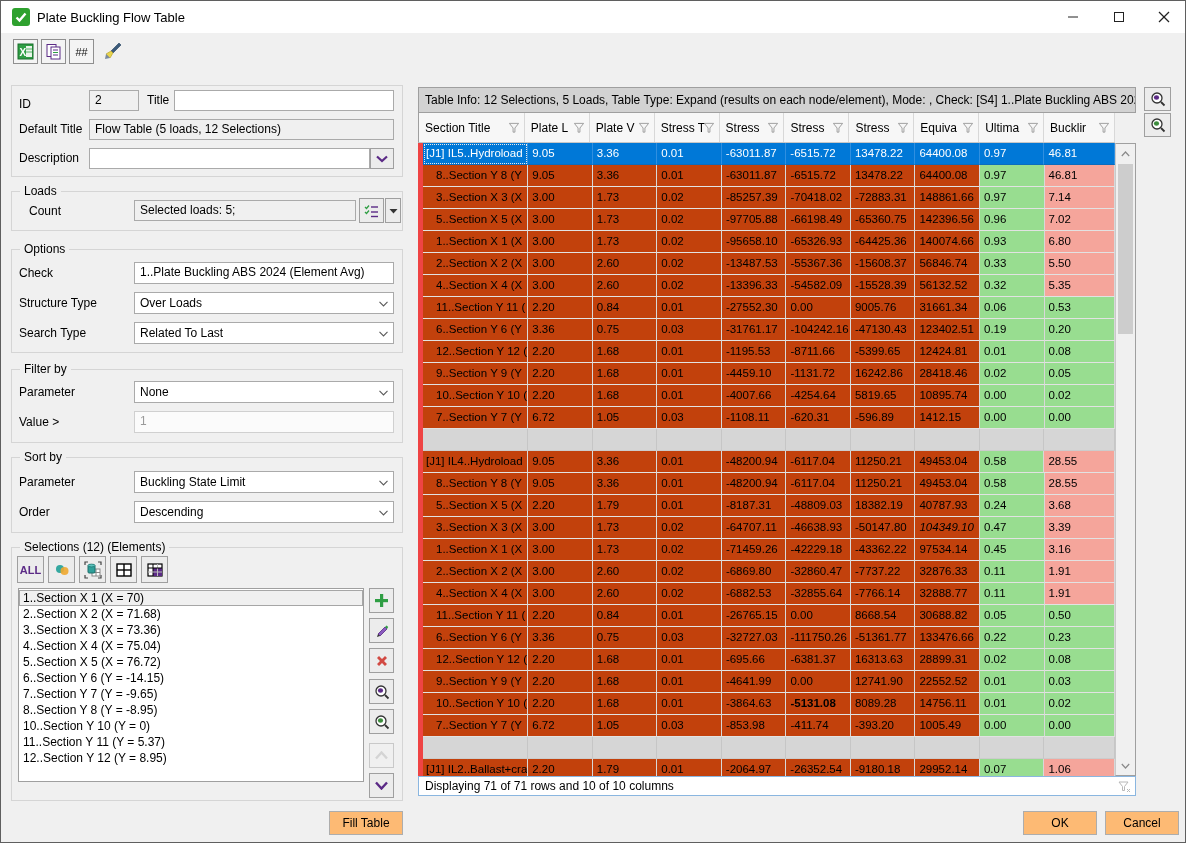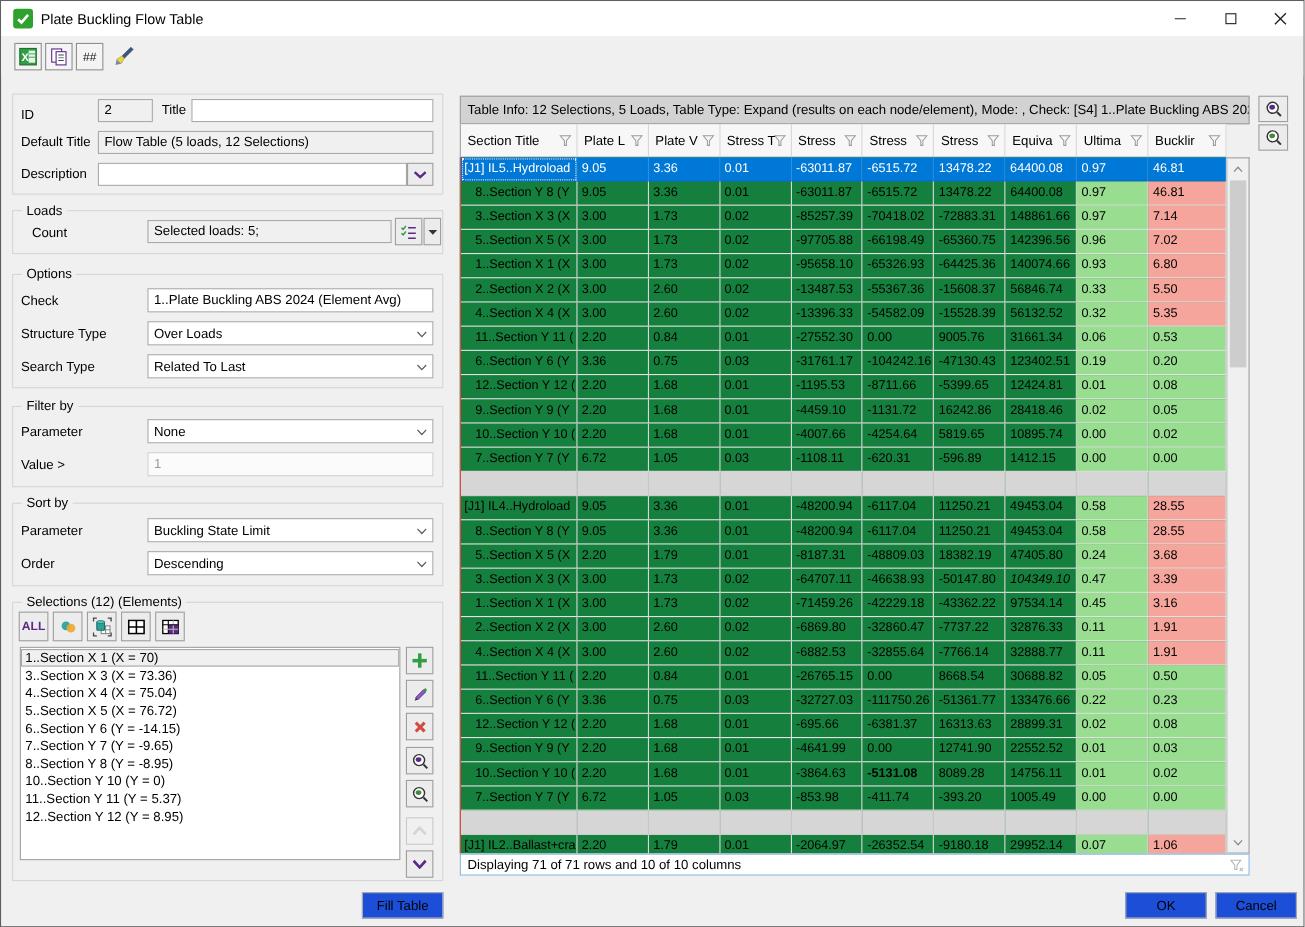--- a/index.html
+++ b/index.html
@@ -33,37 +33,37 @@
   .sbtn.flat { background:#f0f0f0; }
   .listbox { position:absolute; left:17px; top:587px; width:346px; height:194px; background:#fff; border:1px solid #9f9f9f; overflow:hidden; padding-top:1px; }
   .listbox .li { height:16px; line-height:16px; font-size:12px; padding-left:4px; color:#000; white-space:nowrap; }
   .listbox .li.sel { background:#f0f0f0; outline:1px solid #a6a6a6; outline-offset:-1px; }
   .all-label { font-size:11px; font-weight:bold; color:#5b2a86; }
   
   .tinfo { position:absolute; left:417px; top:86px; width:718px; height:26px; background:#d2d2d2; border:1px solid #9f9f9f; font-size:12px; color:#000; line-height:24px; padding:0 6px; white-space:nowrap; overflow:hidden; }
   .thead { position:absolute; left:417px; top:112px; width:697px; height:30px; background:#f7f7f7; border-left:1px solid #9f9f9f; border-bottom:1px solid #c7c7c7; display:flex; }
   .hcell { position:relative; height:100%; border-right:1px solid #d8d8d8; font-size:12px; color:#000; display:flex; align-items:center; padding-left:6px; overflow:hidden; }
   .hcell svg { position:absolute; right:4px; top:9px; }
-  .tbody { position:absolute; left:417px; top:142px; width:697px; height:633px; background:#15803d; border-left:1px solid #ef4444; overflow:hidden; }
+  .tbody { position:absolute; left:417px; top:142px; width:697px; height:633px; background:#c2410c; border-left:5px solid #ef4444; overflow:hidden; }
   .trow { display:flex; height:22px; }
   .tcell { height:22px; line-height:21px; font-size:11.5px; color:#000; border-right:1px solid #d8d8d8; border-bottom:1px solid #e2e2e2; padding-left:4px; white-space:nowrap; overflow:hidden; }
   .tcell.title { padding-left:3px; }
   .tcell.title.ind { padding-left:13px; }
   .tcell.ok { background:#98dd90; }
   .tcell.over { background:#f5a59b; }
   .trow.sep .tcell { background:#d6d6d6; border-right-color:#c6c6c6; border-bottom-color:#cccccc; }
   .trow.selrow .tcell { background:#0078d7; color:#fff; border-right-color:#2f8fe0; border-bottom-color:#0c6cbd; }
   .trow.selrow .tcell.title { outline:1px dotted #eaeaea; outline-offset:-2px; }
   .vscroll { position:absolute; left:1114px; top:142px; width:21px; height:633px; background:#f0f0f0; border:1px solid #9f9f9f; border-left:1px solid #c9c9c9; }
   .varrow { position:absolute; left:1px; width:17px; height:17px; display:flex; align-items:center; justify-content:center; }
   .vthumb { position:absolute; left:2px; top:20px; width:15px; height:170px; background:#cdcdcd; }
   .tstatus { position:absolute; left:417px; top:775px; width:718px; height:20px; background:#fff; border:1px solid #8ab6e0; font-size:12px; line-height:18px; padding:0 6px; color:#000; }
   .tstatus svg { position:absolute; right:4px; top:4px; }
   
-  .btn { position:absolute; height:24px; background:#1d4ed8; border:1px solid #adadad; font-size:12px; color:#000; display:flex; align-items:center; justify-content:center; }
+  .btn { position:absolute; height:24px; background:#fdba74; border:1px solid #adadad; font-size:12px; color:#000; display:flex; align-items:center; justify-content:center; }
 </style>
 </head>
 <body>
 
 <div class="window">
 
   <div class="titlebar">
     <div class="app-icon">
       <svg width="14" height="14" viewBox="0 0 14 14">
           <polyline points="2.5,7.5 5.5,10.5 11.5,3.5" fill="none" stroke="#ffffff" stroke-width="2.4"></polyline>
@@ -239,20 +239,21 @@
       <rect x="1" y="1" width="14" height="12" fill="#fff" stroke="#000" stroke-width="1.2"></rect>
       <rect x="6" y="5" width="9" height="8" fill="#5b2a86"></rect>
       <line x1="6" y1="1" x2="6" y2="13" stroke="#000"></line>
         <line x1="10.5" y1="1" x2="10.5" y2="13" stroke="#bbb"></line>
       <line x1="1" y1="5" x2="15" y2="5" stroke="#000"></line>
         <line x1="1" y1="9" x2="15" y2="9" stroke="#bbb"></line>
     </svg>
   </div>
   <div class="listbox">
       <div class="li sel">1..Section X 1 (X = 70)</div>
+      <div class="li">2..Section X 2 (X = 71.68)</div>
       <div class="li">3..Section X 3 (X = 73.36)</div>
       <div class="li">4..Section X 4 (X = 75.04)</div>
       <div class="li">5..Section X 5 (X = 76.72)</div>
       <div class="li">6..Section Y 6 (Y = -14.15)</div>
       <div class="li">7..Section Y 7 (Y = -9.65)</div>
       <div class="li">8..Section Y 8 (Y = -8.95)</div>
       <div class="li">10..Section Y 10 (Y = 0)</div>
       <div class="li">11..Section Y 11 (Y = 5.37)</div>
       <div class="li">12..Section Y 12 (Y = 8.95)</div>
     </div>
@@ -557,21 +558,21 @@
         <div class="tcell over" style="width: 71px;">28.55</div>
       </div>
       <div class="trow">
         <div class="tcell title ind" style="width: 106px;">5..Section X 5 (X</div>
         <div class="tcell " style="width: 65px;">2.20</div>
         <div class="tcell " style="width: 65px;">1.79</div>
         <div class="tcell " style="width: 65px;">0.01</div>
         <div class="tcell " style="width: 65px;">-8187.31</div>
         <div class="tcell " style="width: 65px;">-48809.03</div>
         <div class="tcell " style="width: 65px;">18382.19</div>
-        <div class="tcell " style="width: 65px;">47405.80</div>
+        <div class="tcell " style="width: 65px;">40787.93</div>
         <div class="tcell ok" style="width: 65px;">0.24</div>
         <div class="tcell over" style="width: 71px;">3.68</div>
       </div>
       <div class="trow">
         <div class="tcell title ind" style="width: 106px;">3..Section X 3 (X</div>
         <div class="tcell " style="width: 65px;">3.00</div>
         <div class="tcell " style="width: 65px;">1.73</div>
         <div class="tcell " style="width: 65px;">0.02</div>
         <div class="tcell " style="width: 65px;">-64707.11</div>
         <div class="tcell " style="width: 65px;">-46638.93</div>

